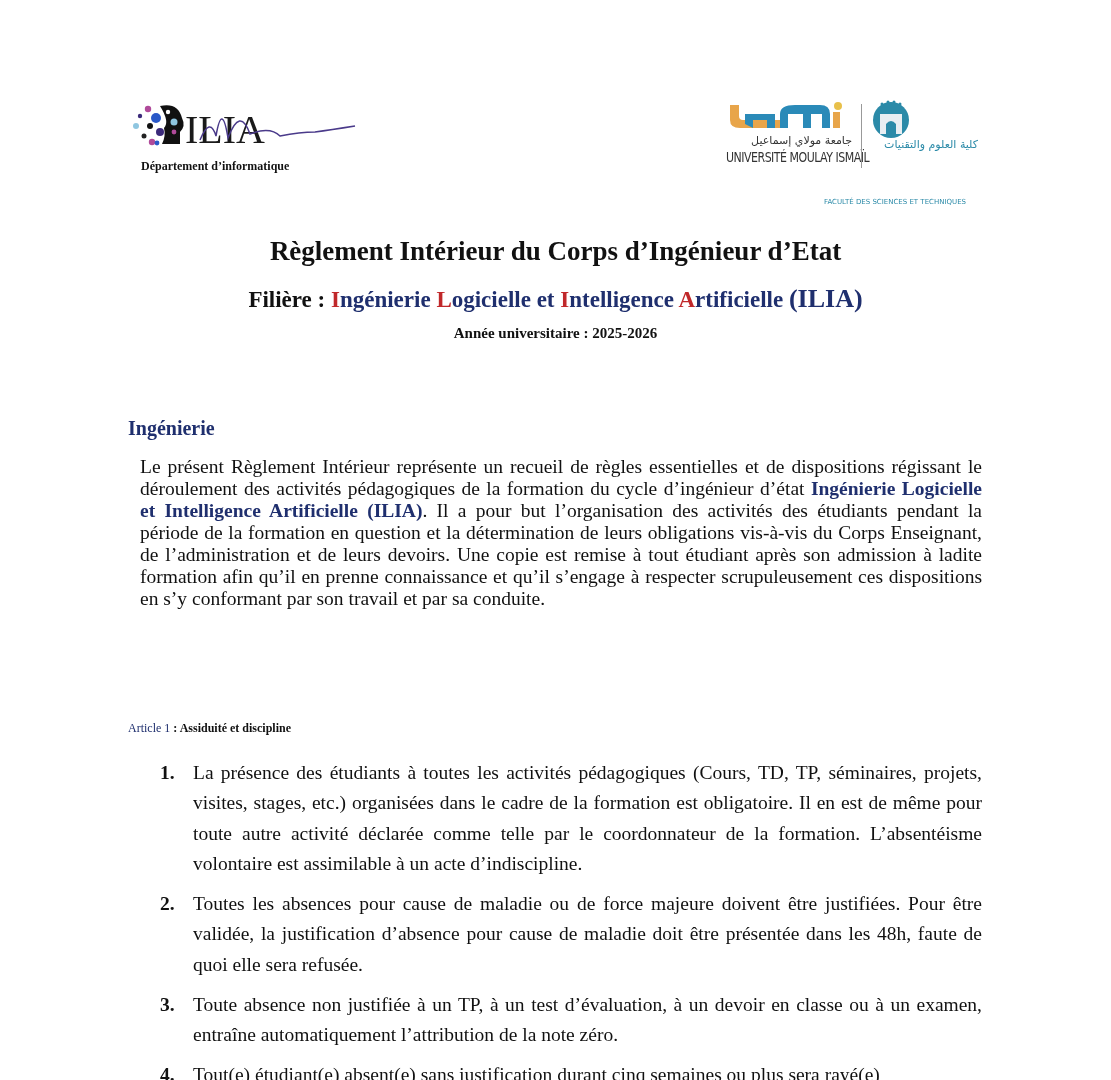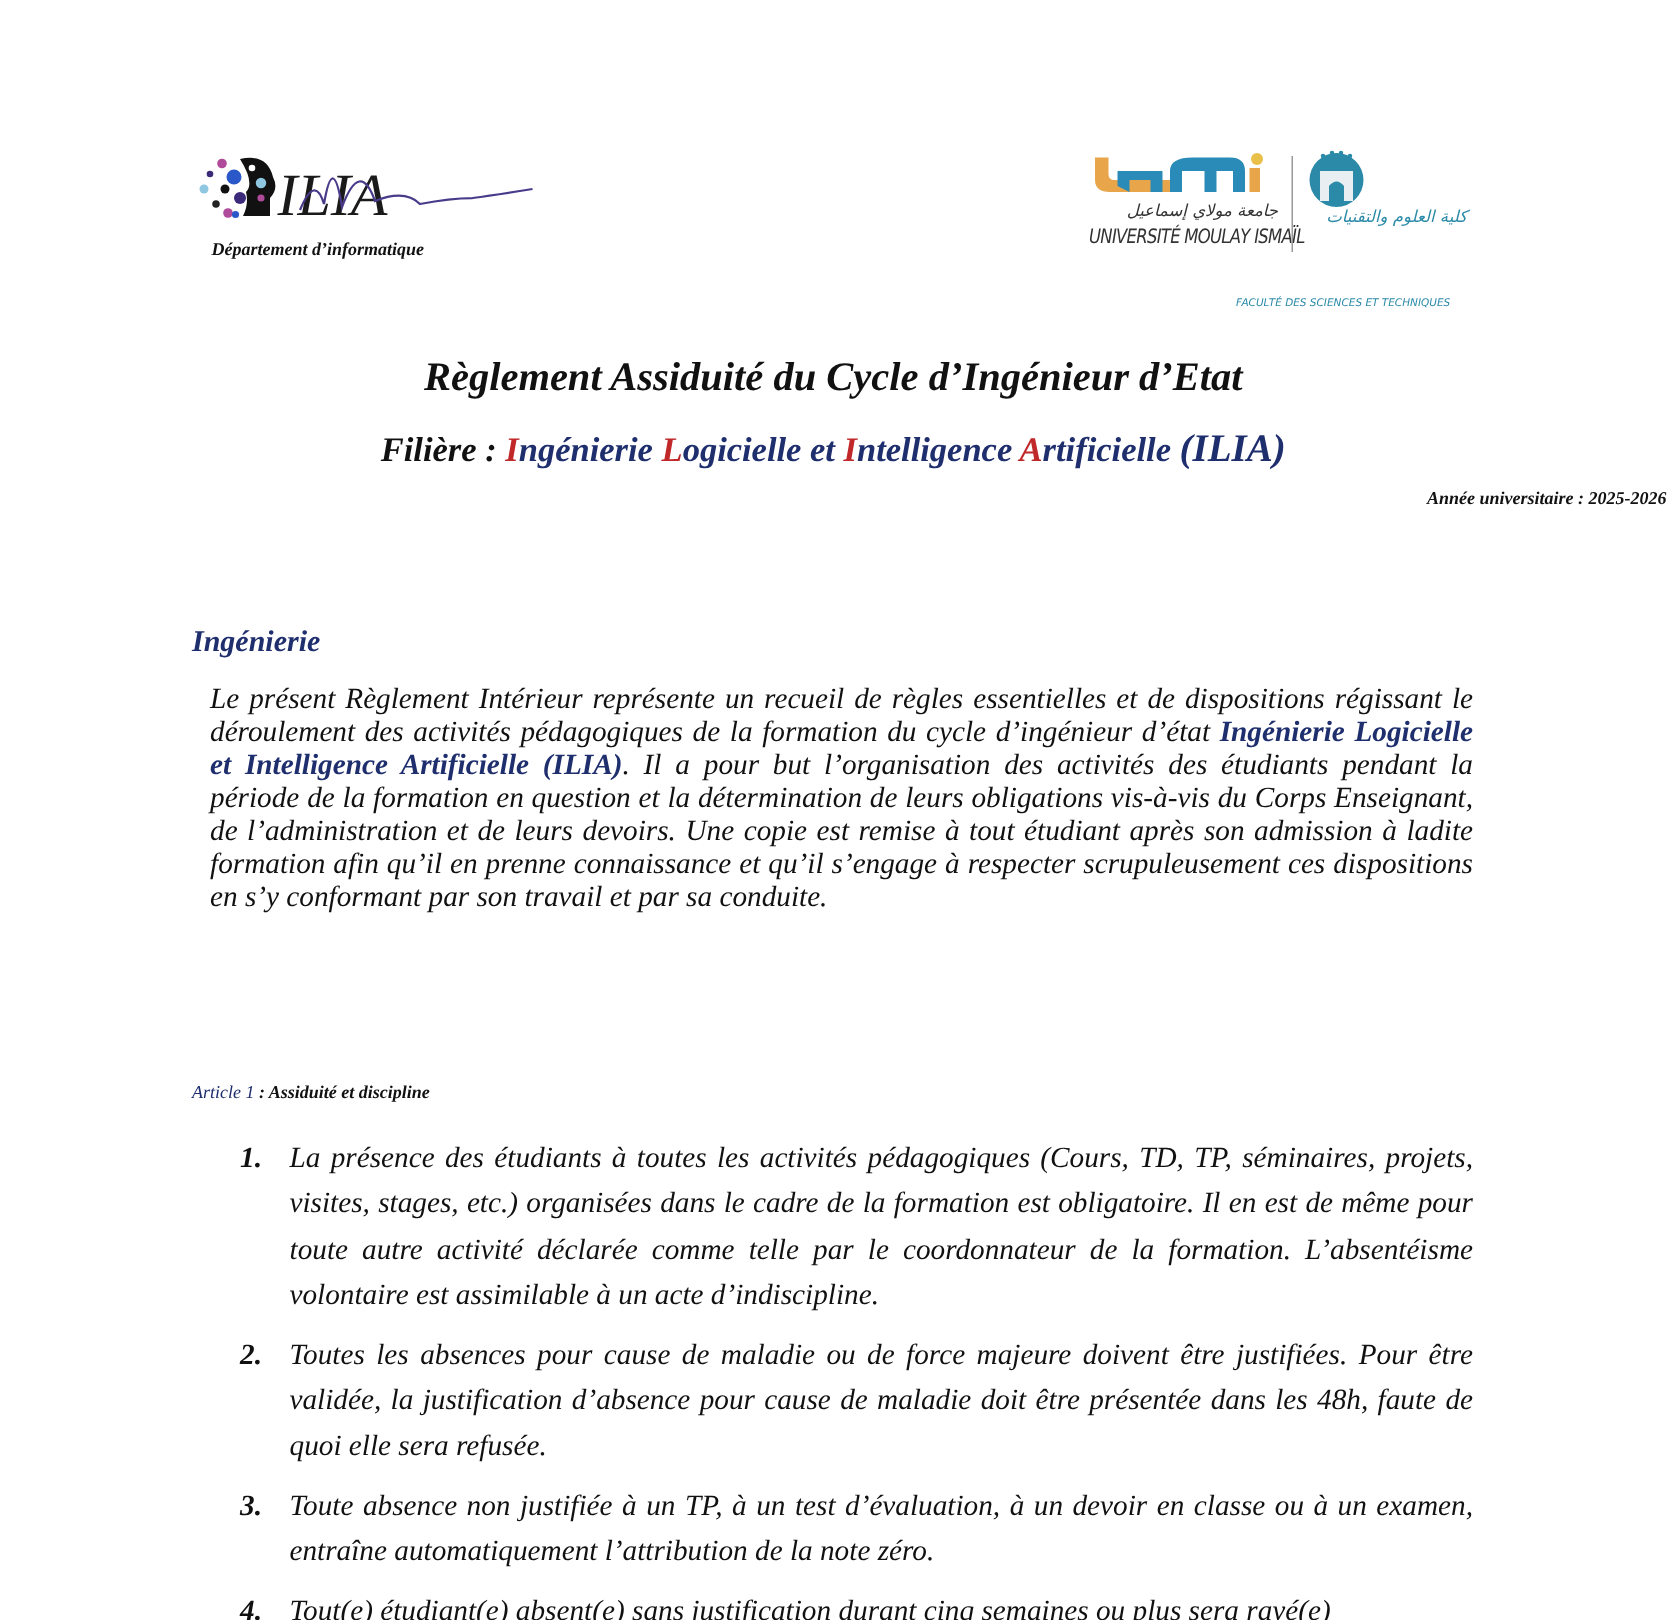--- a/index.html
+++ b/index.html
@@ -1,36 +1,36 @@
 <!DOCTYPE html>
 <html><head>
 <meta charset="utf-8">
 <style>
   html, body { margin:0; padding:0; background:#ffffff; }
   body { width:1111px; height:1080px; overflow:hidden; position:relative; font-family:"Liberation Serif", serif; color:#111; }
-  .page { position:absolute; left:0; top:0; width:889px; height:1080px;font-style:italic; }
+  .page { position:absolute; left:0; top:0; width:889px; height:1080px; }
 
   
   .logo-ilia { position:absolute; left:130px; top:96px; width:240px; height:56px; }
   .dept { position:absolute; left:141px; top:159px; font-weight:bold; font-size:12px; color:#111; }
   .logo-umi { position:absolute; left:725px; top:100px; width:130px; height:70px; }
   .umi-ar { position:absolute; left:727px; top:134px; font-size:11px; color:#333; font-family:"DejaVu Sans", sans-serif; width:125px; text-align:right; }
   .umi-fr { position:absolute; left:726px; top:151px; font-size:11px; color:#333; font-family:"DejaVu Sans", sans-serif; letter-spacing:-0.5px; transform:scaleY(1.2); }
   .logo-sep { position:absolute; left:861px; top:104px; width:1px; height:64px; background:#999; }
   .logo-fst { position:absolute; left:868px; top:98px; width:115px; height:70px; }
   .fst-ar { position:absolute; left:872px; top:138px; font-size:11px; color:#2b8aa8; font-family:"DejaVu Sans", sans-serif; width:106px; text-align:right; }
   .fst-fr { position:absolute; left:824px; top:154px; font-size:7px; color:#2b8aa8; font-family:"DejaVu Sans", sans-serif; white-space:nowrap;margin-top:44px; }
 
   
   .title { position:absolute; left:0; width:1111px; text-align:center; top:236px; font-size:27px; font-weight:bold; }
   .filiere { position:absolute; left:0; width:1111px; text-align:center; top:284px; font-size:23px; font-weight:bold; }
   .filiere .navy { color:#1f2f6e; }
   .filiere .red { color:#c0282a; }
   .filiere .big { font-size:26px; }
-  .annee { position:absolute; left:0; width:1111px; text-align:right; top:325px; font-size:12px; font-weight:bold; }
+  .annee { position:absolute; left:0; width:1111px; text-align:center; top:325px; font-size:15px; font-weight:bold; }
 
   
   .h-pre { position:absolute; left:128px; top:417px; font-size:20px; font-weight:bold; color:#1f2f6e; }
   .para { position:absolute; left:140px; top:456px; width:842px; font-size:19.5px; line-height:22px; text-align:justify; text-align-last:left; }
   .para .navy-b { color:#1f2f6e; font-weight:bold; }
   .h-art { position:absolute; left:128px; top:721px; font-size:12px; }
   .h-art .navy { color:#1f2f6e; }
   .h-art .bold { font-weight:bold; }
 
   .list { position:absolute; left:160px; width:822px; }
@@ -80,21 +80,21 @@
     <rect x="12" y="16" width="22" height="20" fill="#e8eef2"></rect>
     <path d="M18 36 L18 26 Q23 20 28 26 L28 36 Z" fill="#2b8aa8"></path>
     <circle cx="14" cy="6" r="1.5" fill="#2b8aa8"></circle>
     <circle cx="20" cy="4" r="1.5" fill="#2b8aa8"></circle>
     <circle cx="26" cy="4" r="1.5" fill="#2b8aa8"></circle>
     <circle cx="32" cy="6" r="1.5" fill="#2b8aa8"></circle>
   </svg>
   <div class="fst-ar">كلية العلوم والتقنيات</div>
   <div class="fst-fr">FACULTÉ DES SCIENCES ET TECHNIQUES</div>
 
-  <div class="title">Règlement Assiduité du Cycle d’Ingénieur d’Etat</div>
+  <div class="title">Règlement Intérieur du Corps d’Ingénieur d’Etat</div>
   <div class="filiere">
     <span>Filière : </span><span class="red">I</span><span class="navy">ngénierie </span><span class="red">L</span><span class="navy">ogicielle et </span><span class="red">I</span><span class="navy">ntelligence </span><span class="red">A</span><span class="navy">rtificielle </span><span class="navy big">(ILIA)</span>
   </div>
   <div class="annee">Année universitaire : 2025-2026</div>
 
   <div class="h-pre">Ingénierie</div>
   <div class="para"><span>Le présent Règlement Intérieur représente un recueil de règles essentielles et de dispositions régissant le déroulement des activités pédagogiques de la formation du cycle d’ingénieur d’état </span><span class="navy-b">Ingénierie Logicielle et Intelligence Artificielle</span><span class="navy-b"> (ILIA)</span><span>. Il a pour but l’organisation des activités des étudiants pendant la période de la formation en question et la détermination de leurs obligations vis-à-vis du Corps Enseignant, de l’administration et de leurs devoirs. Une copie est remise à tout étudiant après son admission à ladite formation afin qu’il en prenne connaissance et qu’il s’engage à respecter scrupuleusement ces dispositions en s’y conformant par son travail et par sa conduite.</span></div>
 
   <div class="h-art"><span class="navy">Article 1</span><span class="bold"> : </span><span class="bold">Assiduité et discipline</span></div>
 

